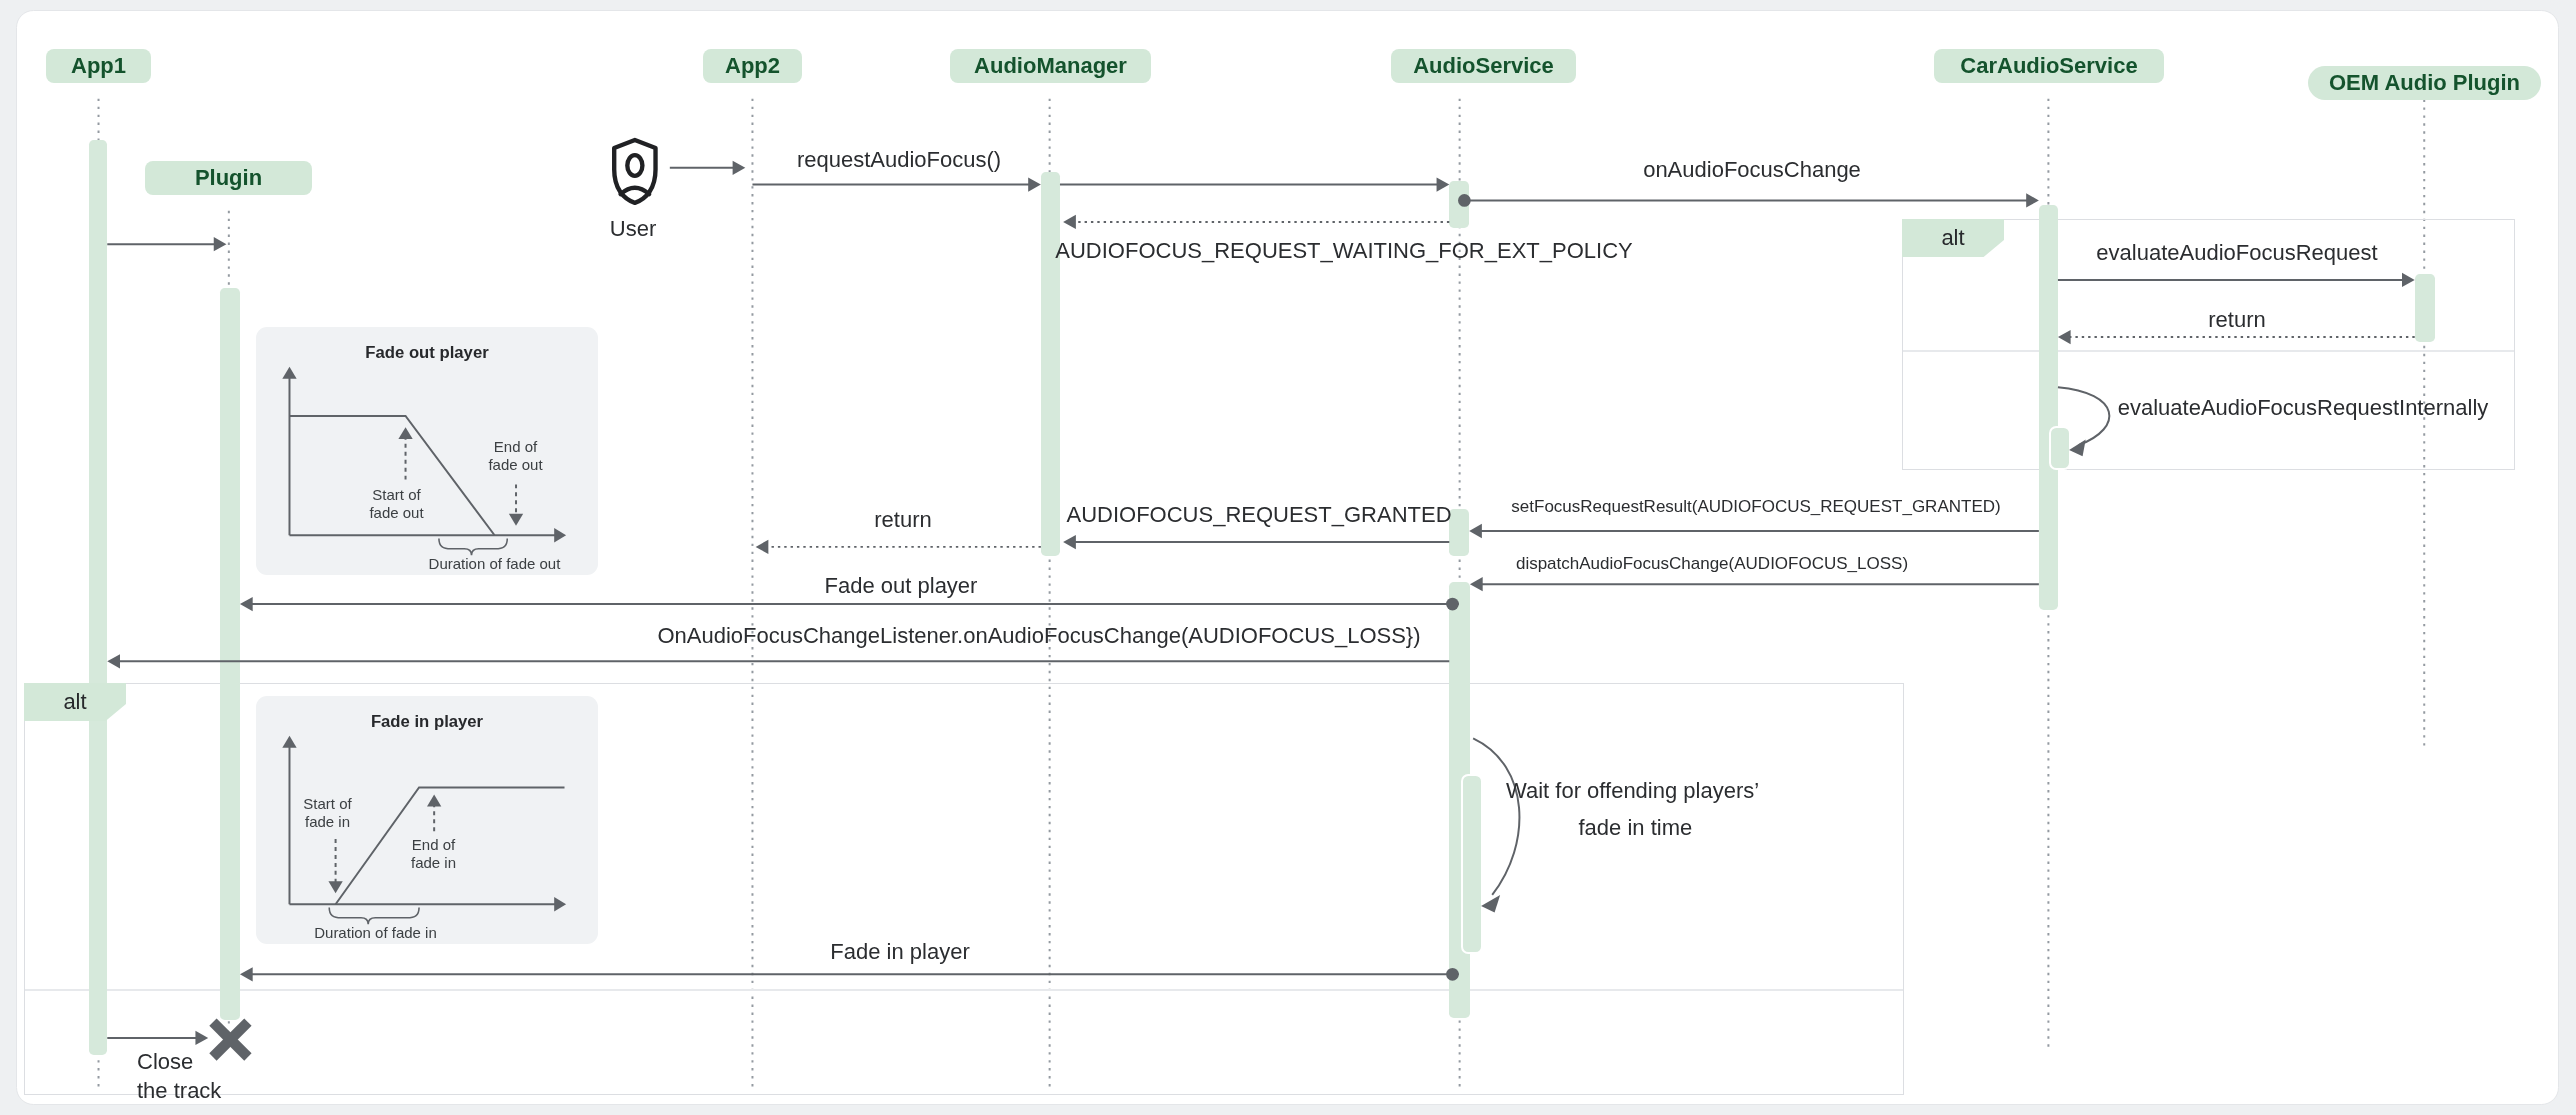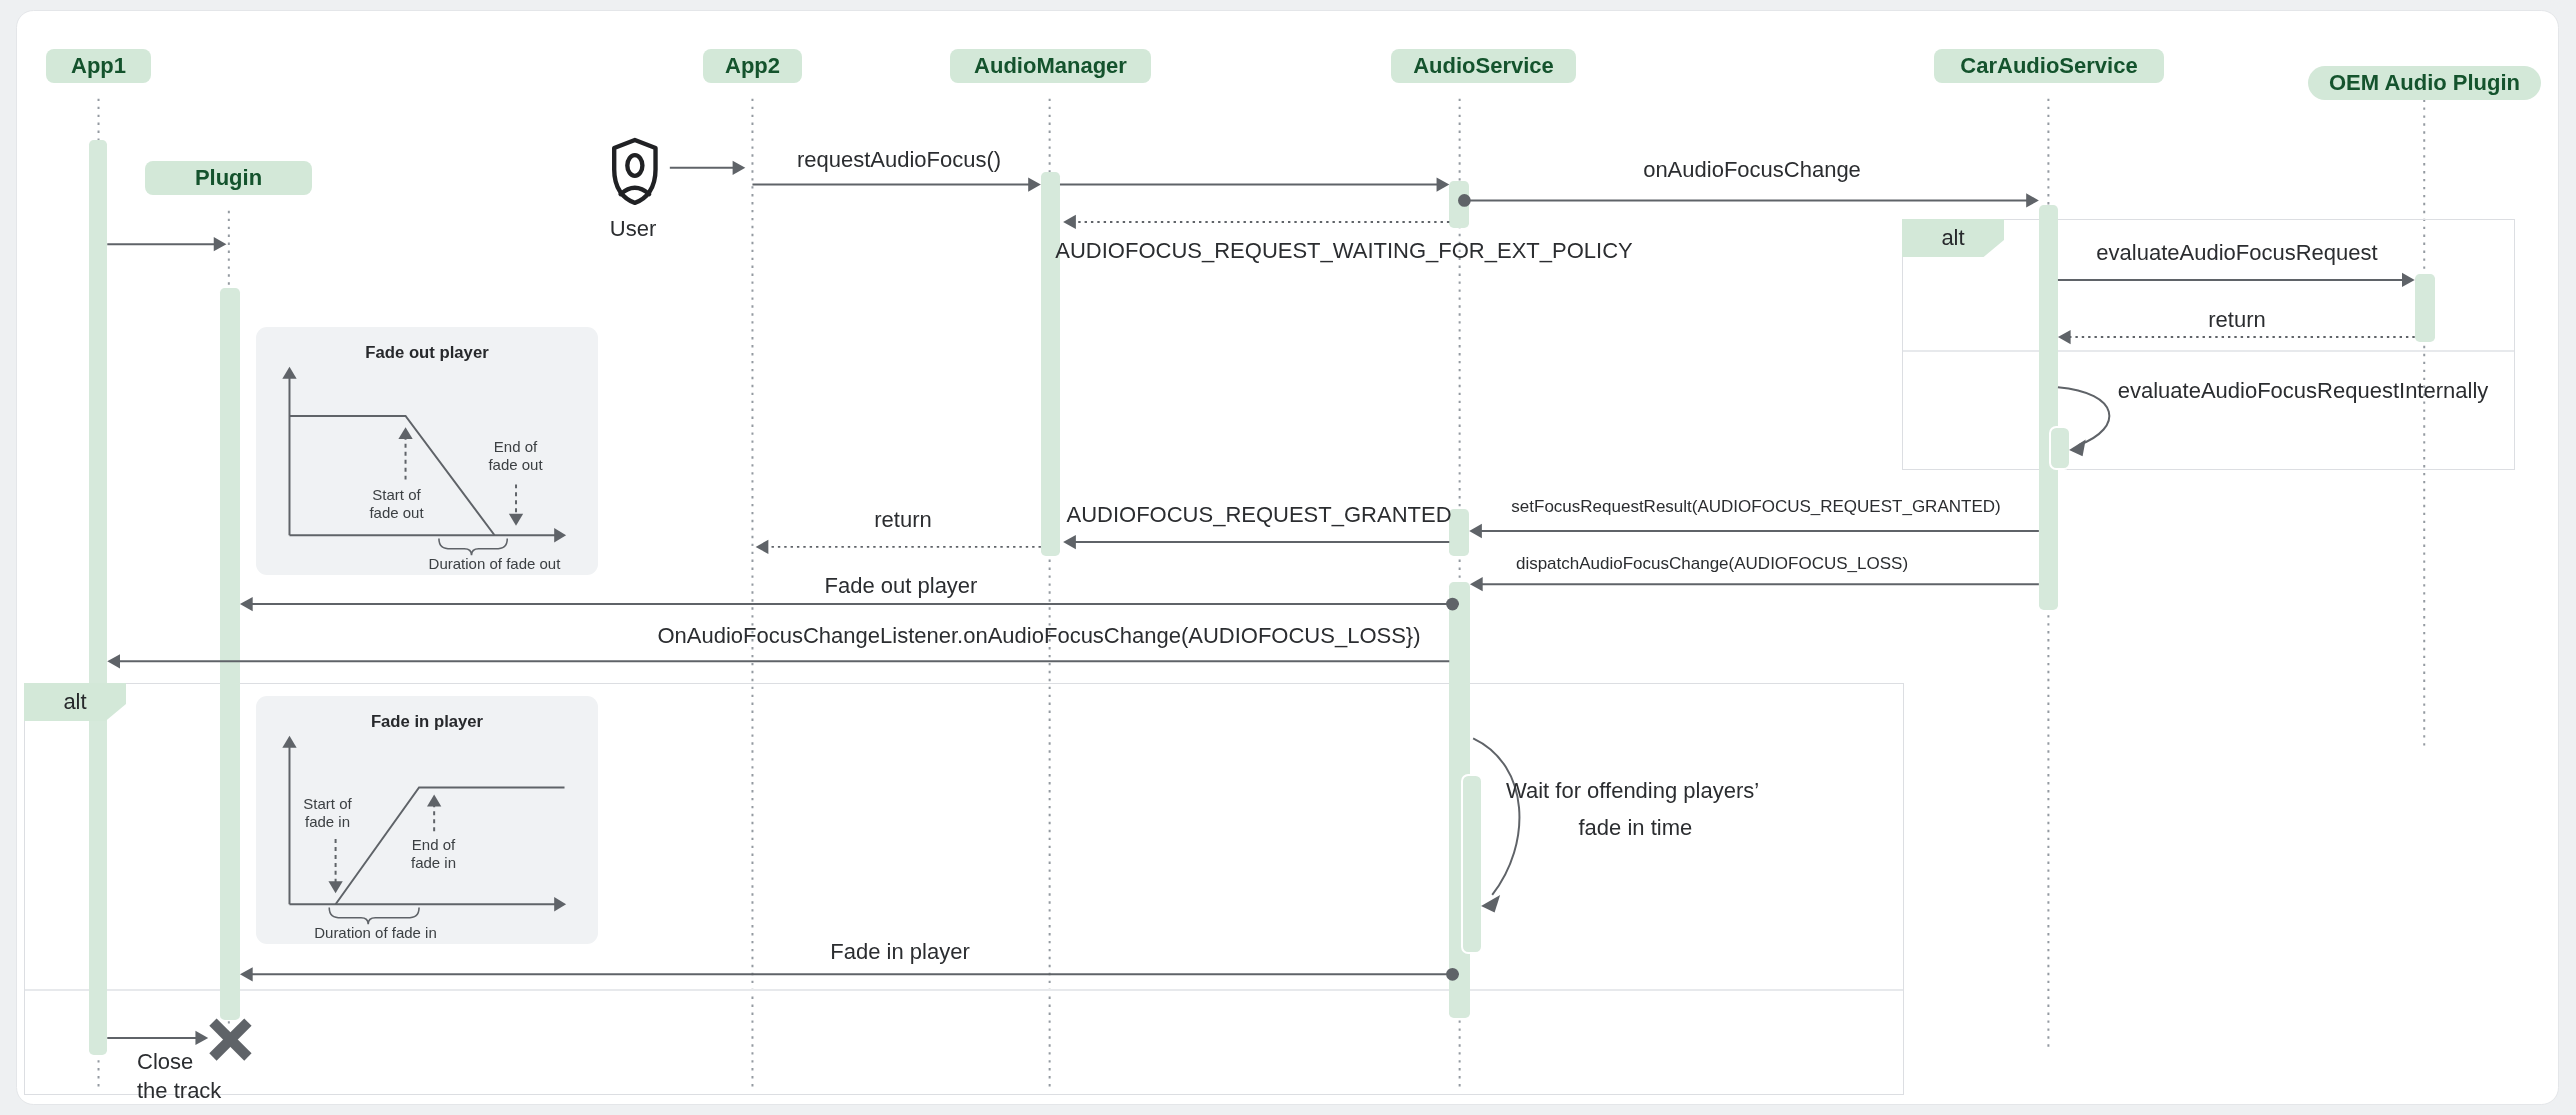--- a/index.html
+++ b/index.html
@@ -139,21 +139,21 @@
       <span>Plugin</span>
     </div>
 
   <div class="msg" style="left:633px;top:216px;">User</div>
 
   <div class="msg" style="left:899px;top:147px;">requestAudioFocus()</div>
   <div class="msg" style="left:1752px;top:157px;">onAudioFocusChange</div>
   <div class="msg" style="left:1344px;top:238px;">AUDIOFOCUS_REQUEST_WAITING_FOR_EXT_POLICY</div>
   <div class="msg" style="left:2237px;top:240px;">evaluateAudioFocusRequest</div>
   <div class="msg" style="left:2237px;top:307px;">return</div>
-  <div class="msg" style="left:2303px;top:378px;">evaluateAudioFocusRequestInternally</div>
+  <div class="msg" style="left:2303px;top:395px;">evaluateAudioFocusRequestInternally</div>
   <div class="msg sm" style="left:1756px;top:497px;">setFocusRequestResult(AUDIOFOCUS_REQUEST_GRANTED)</div>
   <div class="msg" style="left:1259px;top:502px;">AUDIOFOCUS_REQUEST_GRANTED</div>
   <div class="msg" style="left:903px;top:507px;">return</div>
   <div class="msg sm" style="left:1712px;top:554px;">dispatchAudioFocusChange(AUDIOFOCUS_LOSS)</div>
   <div class="msg" style="left:901px;top:573px;">Fade out player</div>
   <div class="msg" style="left:1039px;top:623px;">OnAudioFocusChangeListener.onAudioFocusChange(AUDIOFOCUS_LOSS})</div>
   <div class="msg" style="left:900px;top:939px;">Fade in player</div>
 
   <div class="txtblock" style="left:1506px;top:772px;line-height:37px;">
     <div>Wait for offending players’</div>

